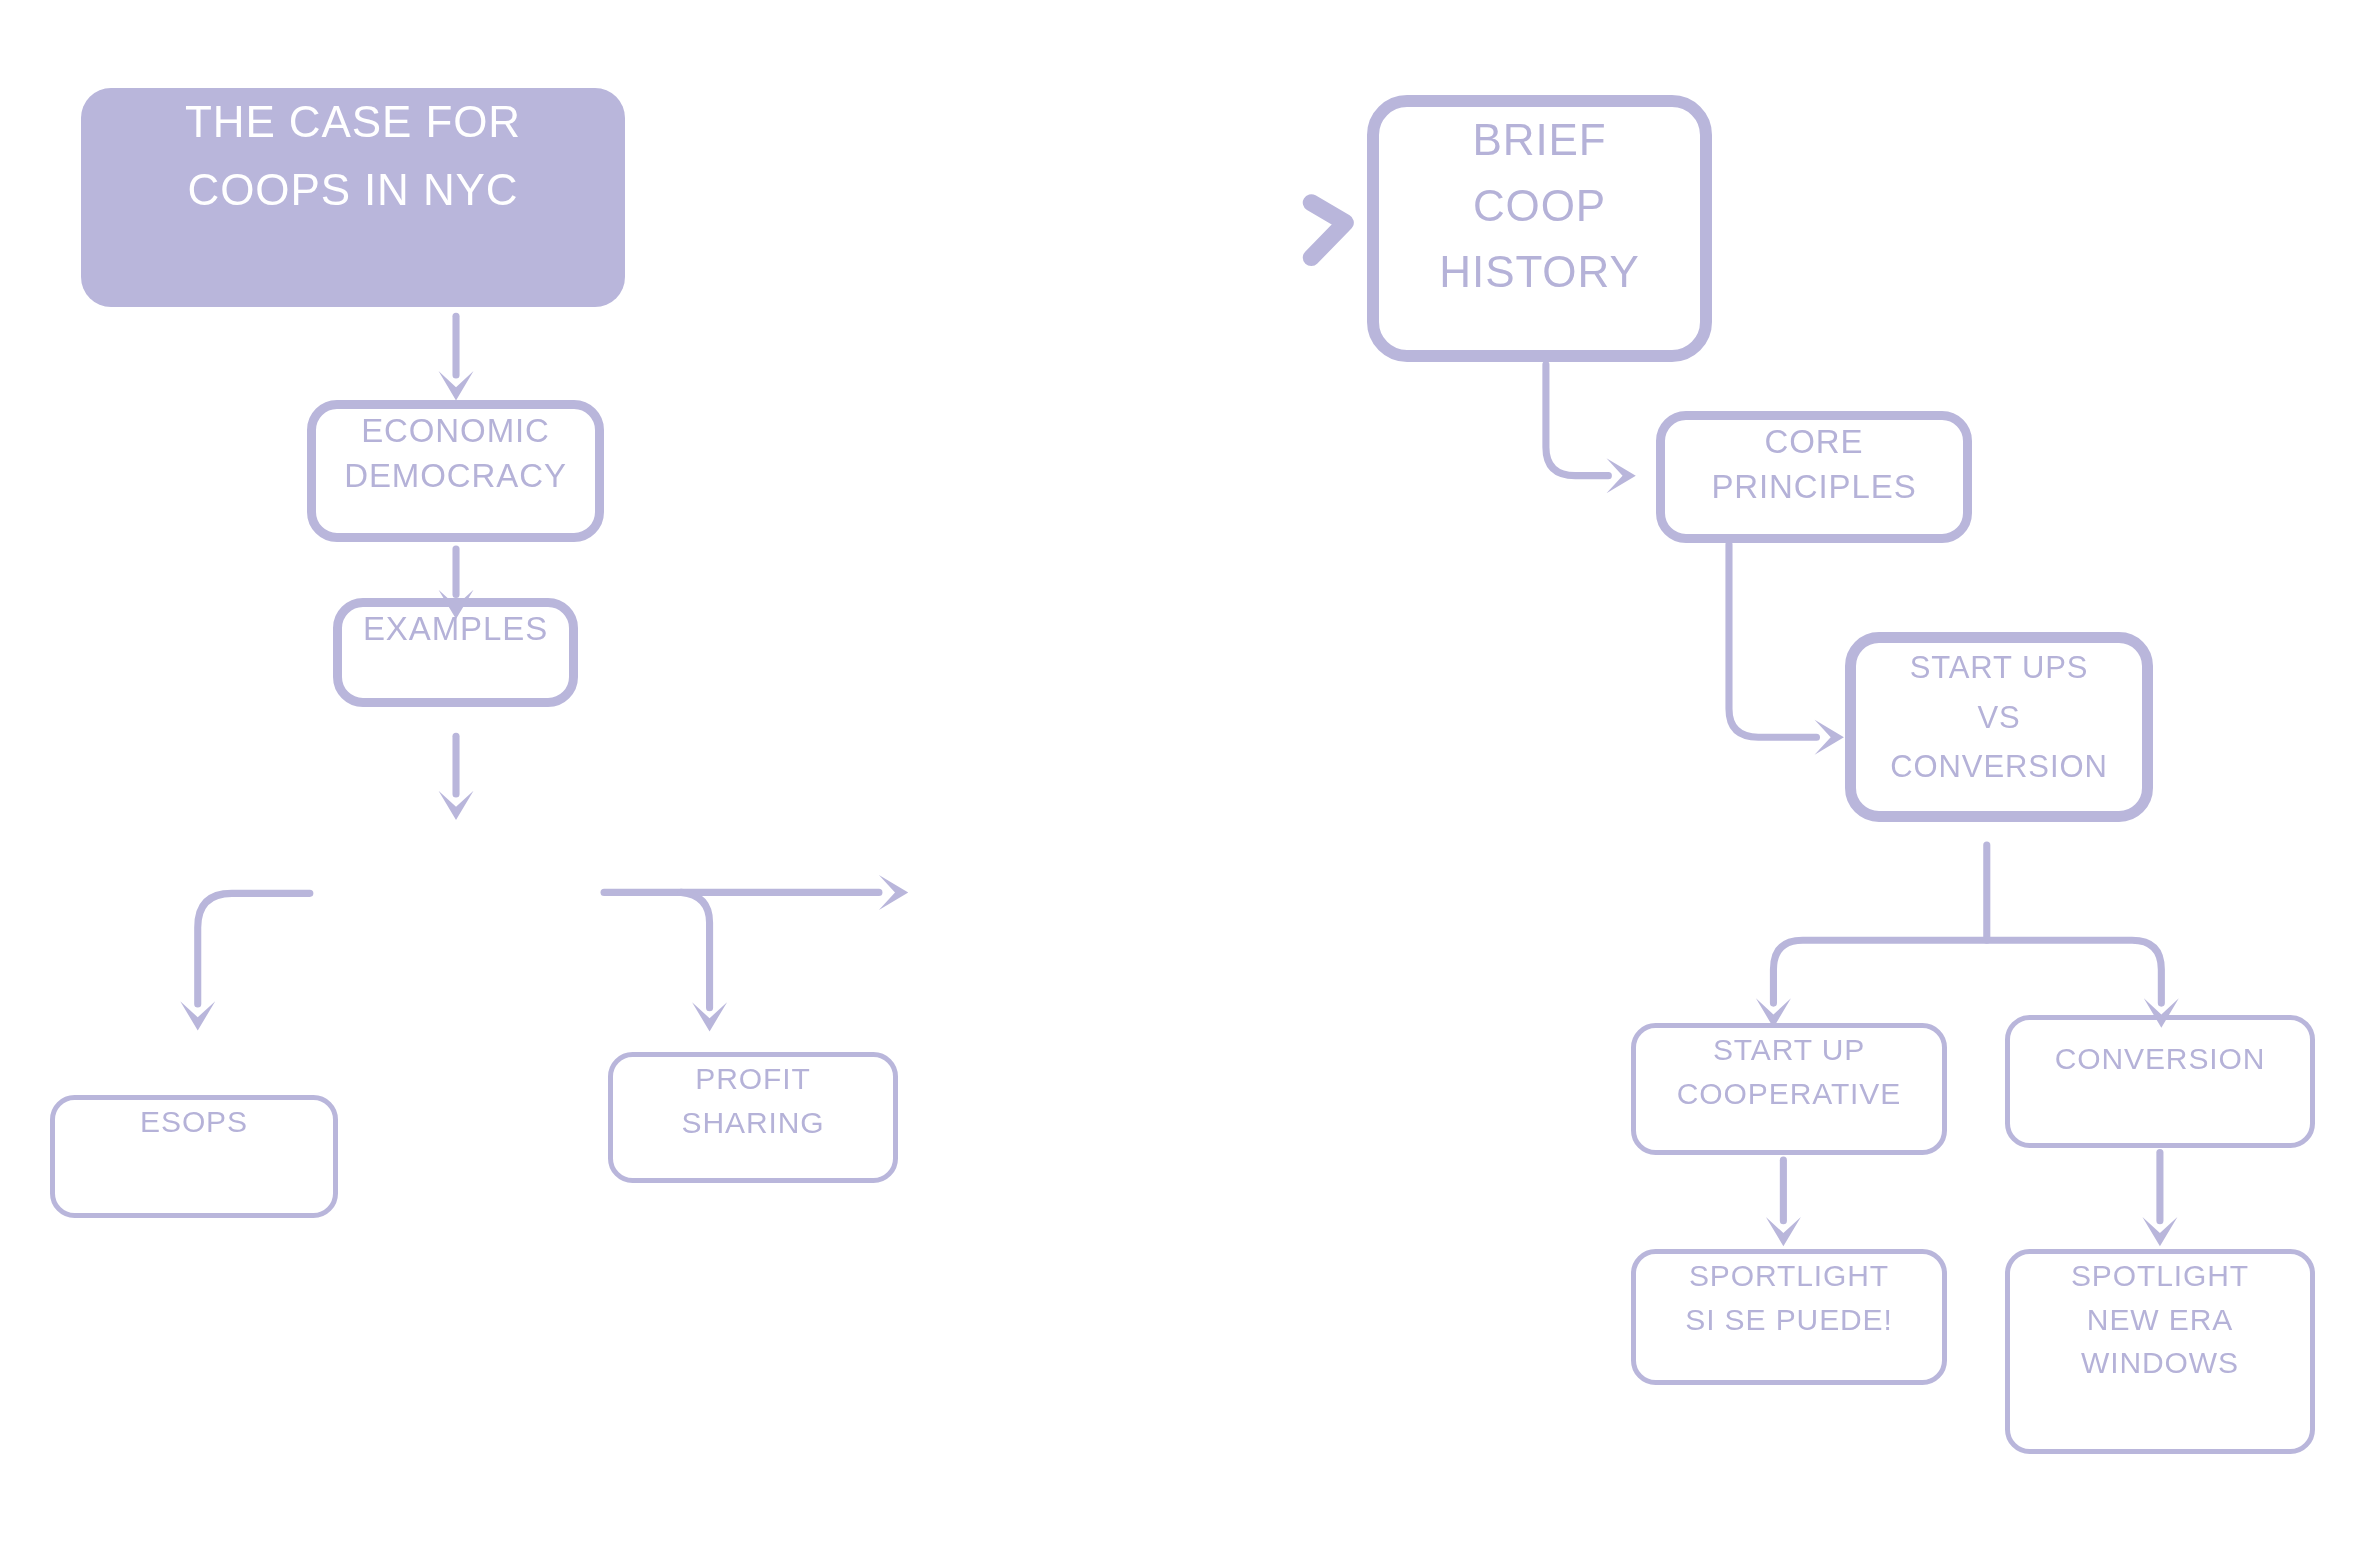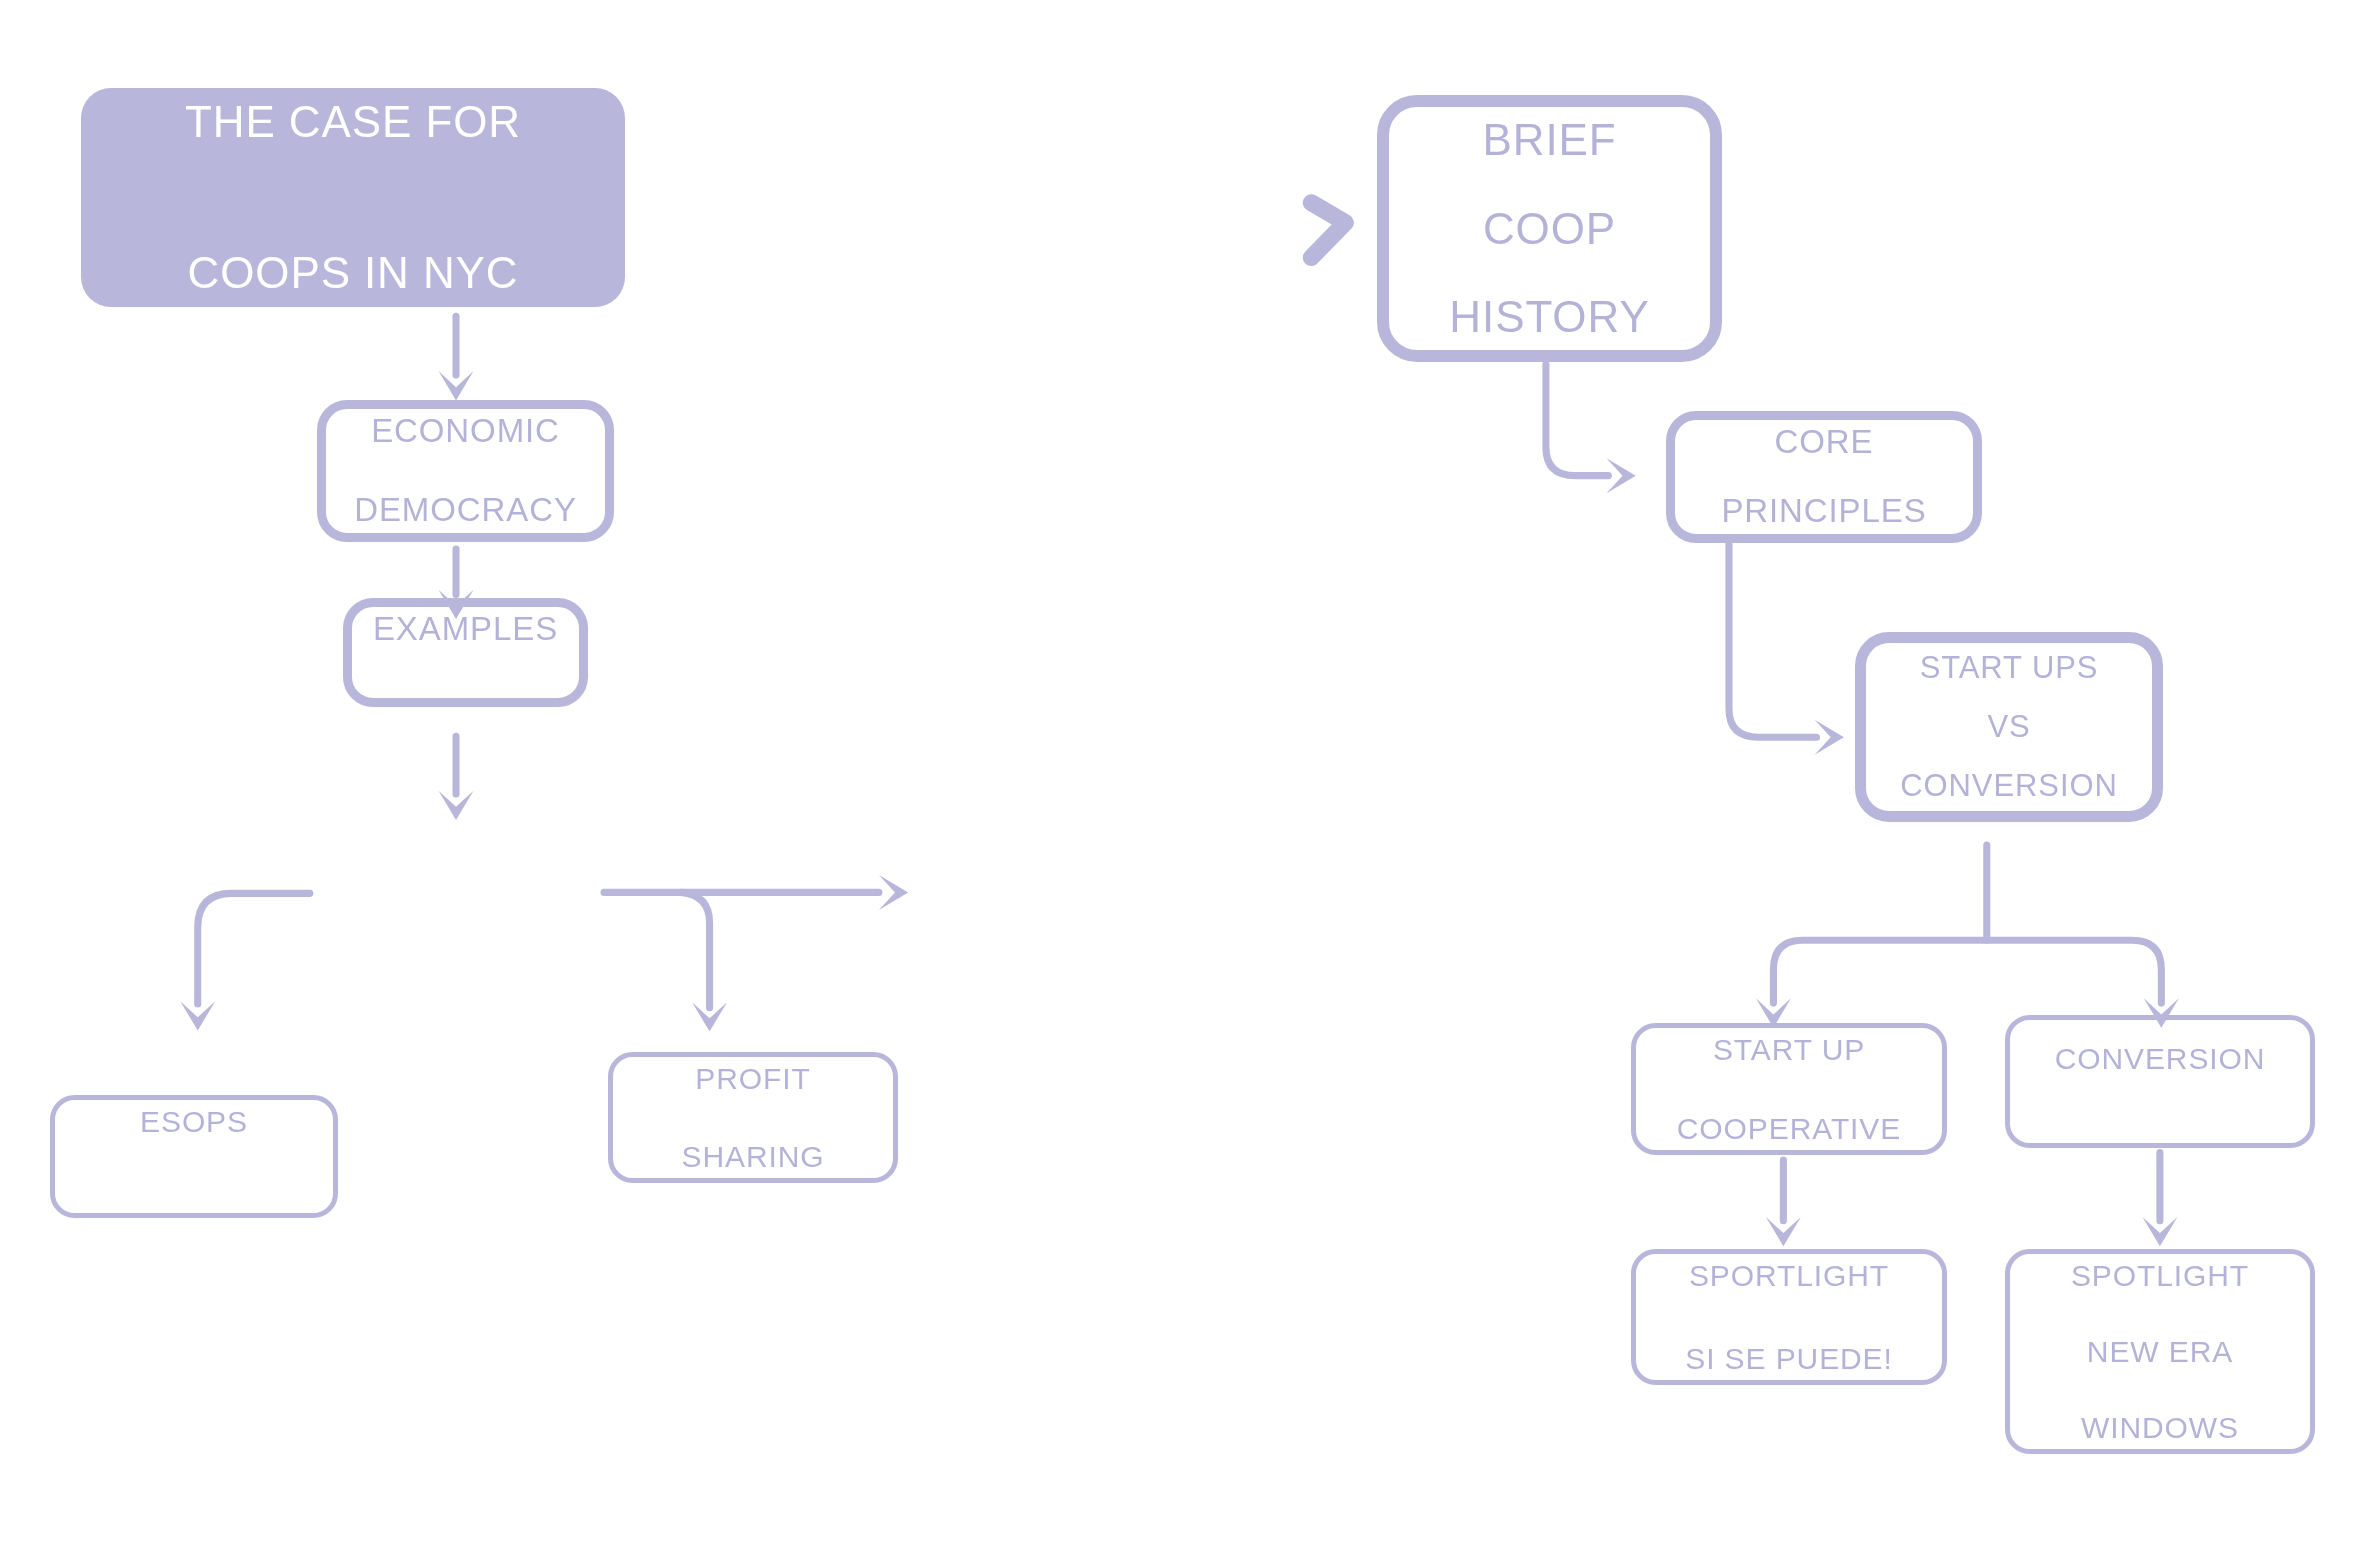--- a/index.html
+++ b/index.html
@@ -17,36 +17,36 @@
     overflow:hidden;
   }
   #wires{position:absolute;left:0;top:0;width:2413px;height:1562px;}
   .con{stroke:var(--lavender,#b9b6db);stroke-width:15;fill:none;stroke-linecap:round;stroke-linejoin:round;}
   .ah{fill:var(--lavender,#b9b6db);stroke:none;}
   .chev{stroke:var(--lavender,#b9b6db);stroke-width:36;fill:none;stroke-linecap:round;stroke-linejoin:round;}
   .node{
     position:absolute;
     box-sizing:border-box;
     display:flex;flex-direction:column;
-    align-items:center;justify-content:space-between;
+    align-items:center;justify-content:flex-start;
     text-align:center;
     color:var(--node-text,#b5b2d8);
     letter-spacing:0.9px;
   }
   .node .ln{display:block;}
   .node.filled{
     background:var(--lavender,#b9b6db);
     border:none;border-radius:30px;
     color:var(--title-text,#ffffff);
     font-size:44px;line-height:1.55;
   }
   .node.thick{
     border:9.5px solid var(--lavender,#b9b6db);
     border-radius:30px;
-    font-size:33px;line-height:1.35;margin-left:10px;
+    font-size:33px;line-height:1.35;
   }
   .node.thick.xl{
     border-width:12.3px;border-radius:40px;
     font-size:44px;line-height:1.5;
   }
   .node.thick.mid3{font-size:31px;line-height:1.6;border-width:11.4px;border-radius:34px;}
   .node.thin{
     border:5.2px solid var(--lavender,#b9b6db);
     border-radius:24.6px;
     font-size:30px;line-height:1.45;

